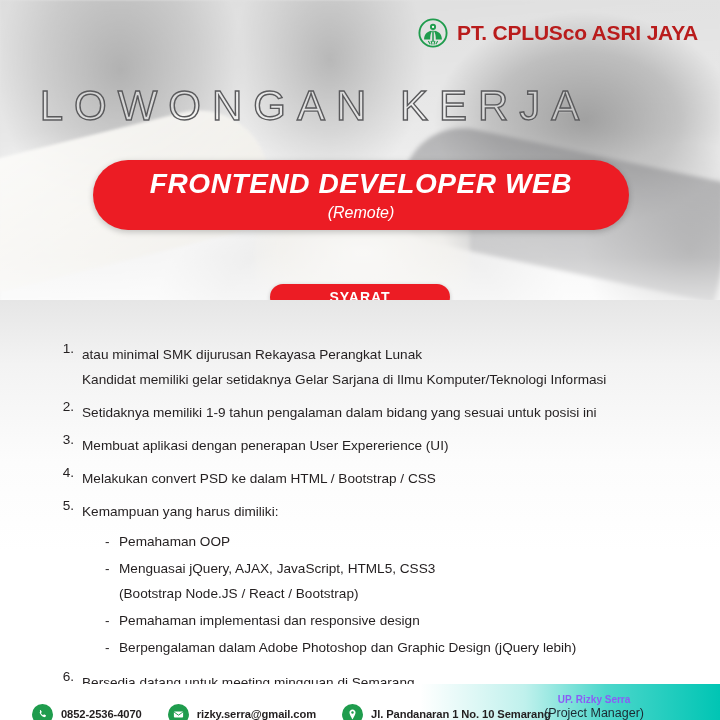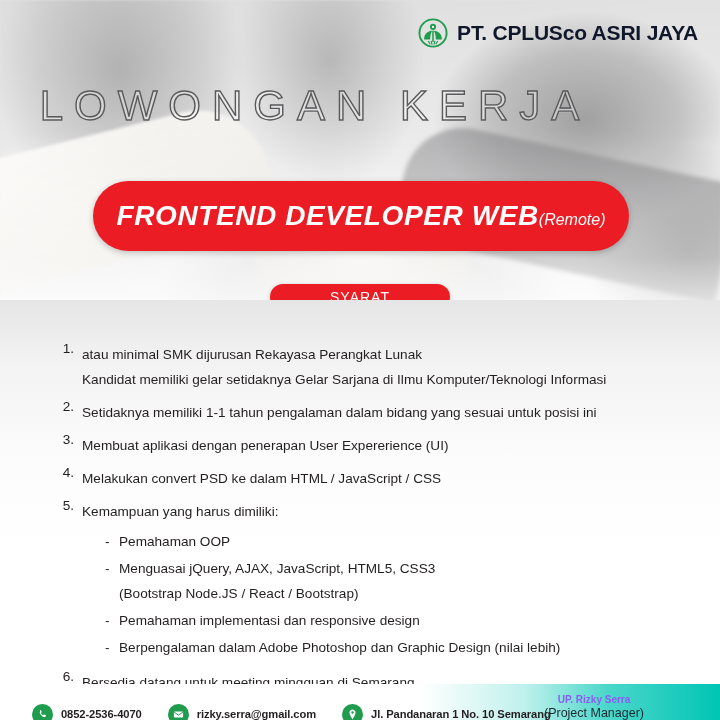--- a/index.html
+++ b/index.html
@@ -77,21 +77,21 @@
     right: 22px; top: 18px;
     display: flex; align-items: center; gap: 9px;
   }
   .logo-mark {
     width: 30px; height: 30px;
     flex: 0 0 30px;
   }
   .logo-text {
     font-size: 21px;
     font-weight: bold;
-    color: #0f172a;
+    color: #b91c1c;
     letter-spacing: -0.2px;
     white-space: nowrap;
   }
 
   
   .headline {
     position: absolute;
     left: 0; top: 82px;
     width: 630px;
     text-align: center;
@@ -100,26 +100,26 @@
     letter-spacing: 11px;
     color: transparent;
     -webkit-text-stroke: 1.4px #5a5a5c;
     text-shadow: 0 1px 0 rgba(255,255,255,.35);
     font-family: "Liberation Sans", sans-serif;
   }
 
   
   .job-pill {
     position: absolute;
-    left: 93px; top: 181px;
+    left: 93px; top: 160px;
     width: 536px; height: 70px;
     background: #ec1c24;
     border-radius: 36px;
     box-shadow: 0 2px 6px rgba(0,0,0,.22);
-    display: flex; flex-direction: row;
+    display: flex; flex-direction: column;
     align-items: center; justify-content: center;
   }
   .job-title {
     color: #ffffff;
     font-size: 28px;
     font-weight: bold;
     font-style: italic;
     letter-spacing: 0.6px;
     line-height: 1;
   }
@@ -137,21 +137,21 @@
     left: 270px; top: 284px;
     width: 180px; height: 26px;
     background: #ec1c24;
     border-radius: 13px;
     box-shadow: 0 1px 4px rgba(0,0,0,.20);
     display: flex; align-items: center; justify-content: center;
   }
   .syarat span {
     color: #ffffff;
     font-size: 14px;
-    font-weight: normal;
+    font-weight: bold;
     letter-spacing: 1px;
   }
 
   
   .body-bg {
     position: absolute;
     left: 0; top: 300px;
     width: 720px; height: 360px;
     background: linear-gradient(to bottom, #e6e6e6 0%, #f3f3f3 18%, #fcfcfc 45%, #ffffff 70%);
   }
@@ -295,33 +295,33 @@
       <div class="req-item">
         <div class="req-num">1.</div>
         <div class="req-text">
           <div class="req-line">atau minimal SMK dijurusan Rekayasa Perangkat Lunak</div>
           <div class="req-line">Kandidat memiliki gelar setidaknya Gelar Sarjana di Ilmu Komputer/Teknologi Informasi</div>
         </div>
       </div>
       <div class="req-item">
         <div class="req-num">2.</div>
         <div class="req-text">
-          <div class="req-line">Setidaknya memiliki 1-1 tahun pengalaman dalam bidang yang sesuai untuk posisi ini</div>
+          <div class="req-line">Setidaknya memiliki 1-9 tahun pengalaman dalam bidang yang sesuai untuk posisi ini</div>
         </div>
       </div>
       <div class="req-item">
         <div class="req-num">3.</div>
         <div class="req-text">
           <div class="req-line">Membuat aplikasi dengan penerapan User Expererience (UI)</div>
         </div>
       </div>
       <div class="req-item">
         <div class="req-num">4.</div>
         <div class="req-text">
-          <div class="req-line">Melakukan convert PSD ke dalam HTML / JavaScript / CSS</div>
+          <div class="req-line">Melakukan convert PSD ke dalam HTML / Bootstrap / CSS</div>
         </div>
       </div>
       <div class="req-item">
         <div class="req-num">5.</div>
         <div class="req-text">
           <div class="req-line">Kemampuan yang harus dimiliki:</div>
           <div class="sublist">
             <div class="sub-item">
               <div class="sub-dash">-</div>
               <div class="sub-text">
@@ -337,21 +337,21 @@
             </div>
             <div class="sub-item">
               <div class="sub-dash">-</div>
               <div class="sub-text">
                 <div class="sub-line">Pemahaman implementasi dan responsive design</div>
               </div>
             </div>
             <div class="sub-item">
               <div class="sub-dash">-</div>
               <div class="sub-text">
-                <div class="sub-line">Berpengalaman dalam Adobe Photoshop dan Graphic Design (nilai lebih)</div>
+                <div class="sub-line">Berpengalaman dalam Adobe Photoshop dan Graphic Design (jQuery lebih)</div>
               </div>
             </div>
           </div>
         </div>
       </div>
       <div class="req-item">
         <div class="req-num">6.</div>
         <div class="req-text">
           <div class="req-line">Bersedia datang untuk meeting mingguan di Semarang</div>
         </div>

